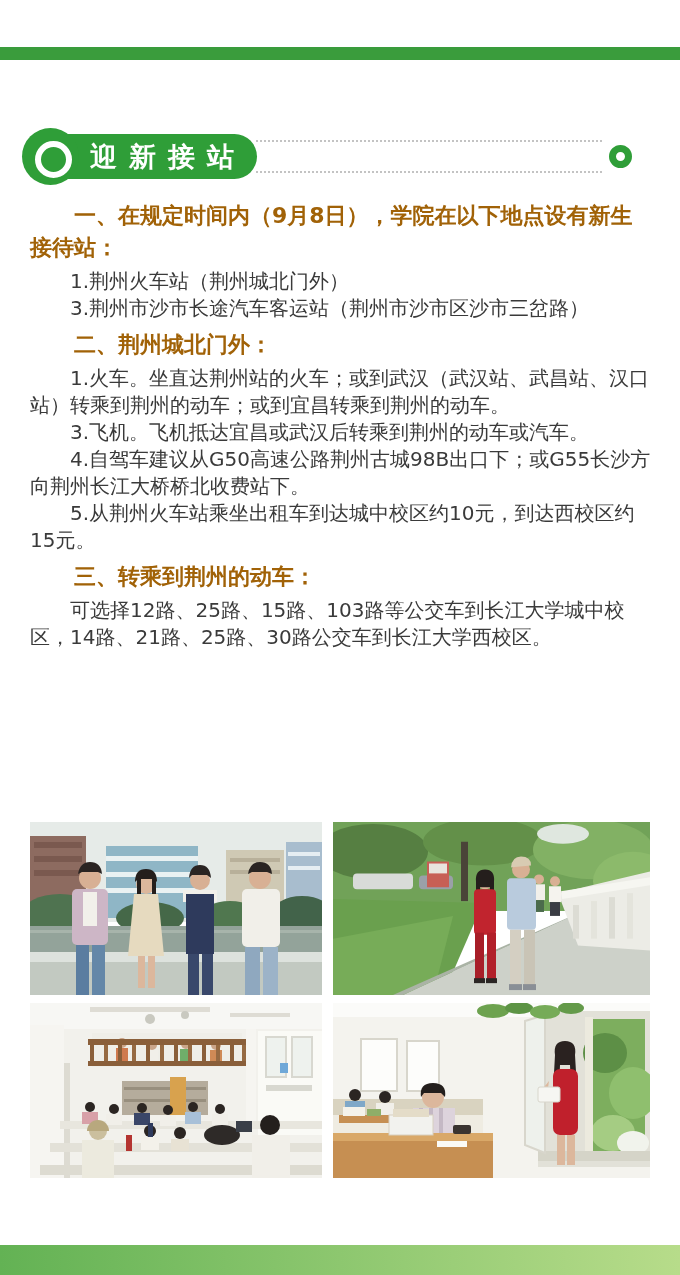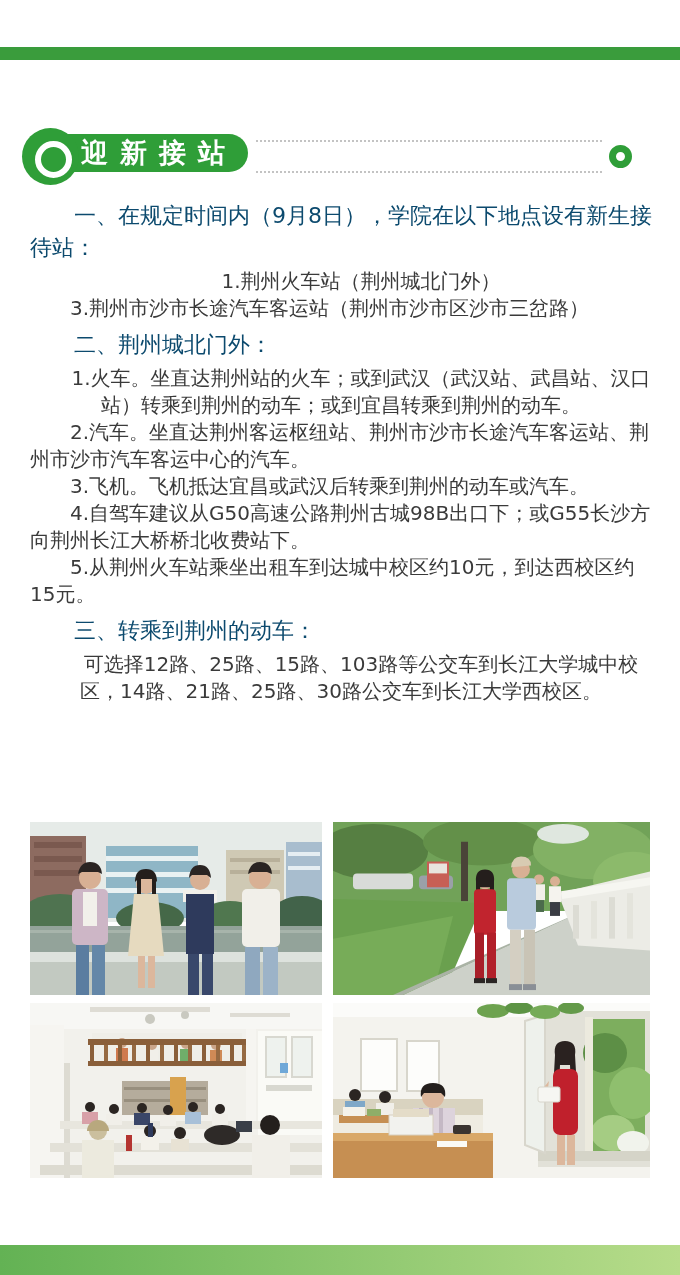--- a/index.html
+++ b/index.html
@@ -7,21 +7,21 @@
     width:680px;height:1275px;position:relative;background:#ffffff;
     font-family:"DejaVu Sans","Liberation Sans",sans-serif;
     overflow:hidden;
   }
   
   .top-bar{position:absolute;left:0;top:47px;width:680px;height:13px;background:#3a9c3c;}
 
   
   .header{position:absolute;left:0;top:128px;width:680px;height:60px;}
   .badge-pill{
-    position:absolute;left:56px;top:6px;width:192px;height:38px;
+    position:absolute;left:65px;top:6px;width:192px;height:45px;
     background:#2f9e38;border-radius:0 23px 23px 0;
     display:flex;align-items:center;justify-content:center;
     color:#ffffff;font-weight:bold;font-size:27px;letter-spacing:12px;
     padding-left:14px;box-sizing:border-box;
   }
   .badge-circle{
     position:absolute;left:22px;top:0;width:57px;height:57px;border-radius:50%;
     background:#2f9e38;
   }
   .badge-circle .ring{
@@ -32,26 +32,26 @@
   .dot-line.top{top:12px;}
   .dot-line.bottom{top:43px;}
   .end-ring{
     position:absolute;left:609px;top:17px;width:23px;height:23px;border-radius:50%;
     border:7px solid #2f9e38;background:#ffffff;box-sizing:border-box;
   }
 
   
   .content{position:absolute;left:30px;top:200px;width:622px;color:#3a3a3a;}
   .green-h{
-    margin:0;color:#0c4a6e;font-size:22px;line-height:32px;font-weight:normal;
+    margin:0;color:#a16207;font-size:22px;line-height:32px;font-weight:bold;
     text-indent:2em;
   }
   .green-h.gap{margin-top:7px;}
   .body-p{margin:0;font-size:20px;line-height:27px;text-indent:2em;}
-  .after-h{margin-top:4px;text-align:center;}
+  .after-h{margin-top:4px;}
 
   
   .photos{position:absolute;left:30px;top:822px;width:620px;height:356px;}
   .photo{position:absolute;overflow:hidden;}
   .photo svg{display:block;width:100%;height:100%;}
   .ph-tl{left:0;top:0;width:292px;height:173px;}
   .ph-tr{left:303px;top:0;width:317px;height:173px;}
   .ph-bl{left:0;top:181px;width:292px;height:175px;}
   .ph-br{left:303px;top:181px;width:317px;height:175px;}
 
@@ -78,21 +78,20 @@
   <div class="end-ring"></div>
 </div>
 
 <div class="content">
   <h2 class="green-h">一、在规定时间内（9月8日），学院在以下地点设有新生接待站：</h2>
   <p class="body-p after-h">1.荆州火车站（荆州城北门外）</p>
   <p class="body-p">3.荆州市沙市长途汽车客运站（荆州市沙市区沙市三岔路）</p>
 
   <h2 class="green-h gap">二、荆州城北门外：</h2>
   <p class="body-p after-h">1.火车。坐直达荆州站的火车；或到武汉（武汉站、武昌站、汉口站）转乘到荆州的动车；或到宜昌转乘到荆州的动车。</p>
-  <p class="body-p">2.汽车。坐直达荆州客运枢纽站、荆州市沙市长途汽车客运站、荆州市沙市汽车客运中心的汽车。</p>
   <p class="body-p">3.飞机。飞机抵达宜昌或武汉后转乘到荆州的动车或汽车。</p>
   <p class="body-p">4.自驾车建议从G50高速公路荆州古城98B出口下；或G55长沙方向荆州长江大桥桥北收费站下。</p>
   <p class="body-p">5.从荆州火车站乘坐出租车到达城中校区约10元，到达西校区约15元。</p>
 
   <h2 class="green-h gap">三、转乘到荆州的动车：</h2>
   <p class="body-p after-h">可选择12路、25路、15路、103路等公交车到长江大学城中校区，14路、21路、25路、30路公交车到长江大学西校区。</p>
 </div>
 
 <div class="photos">
 

